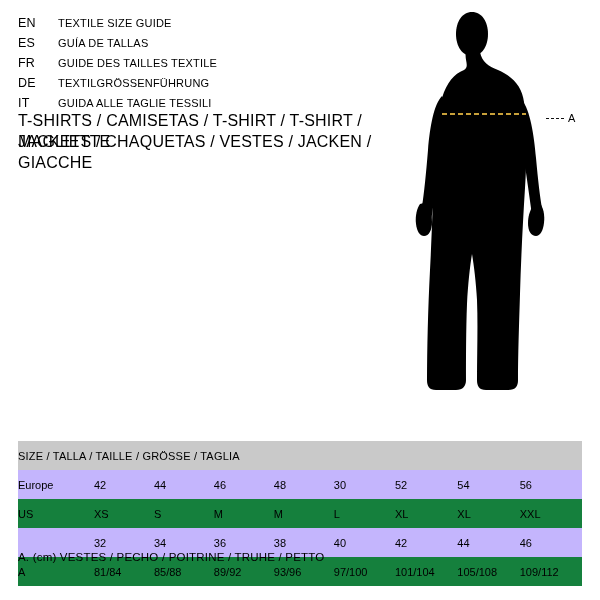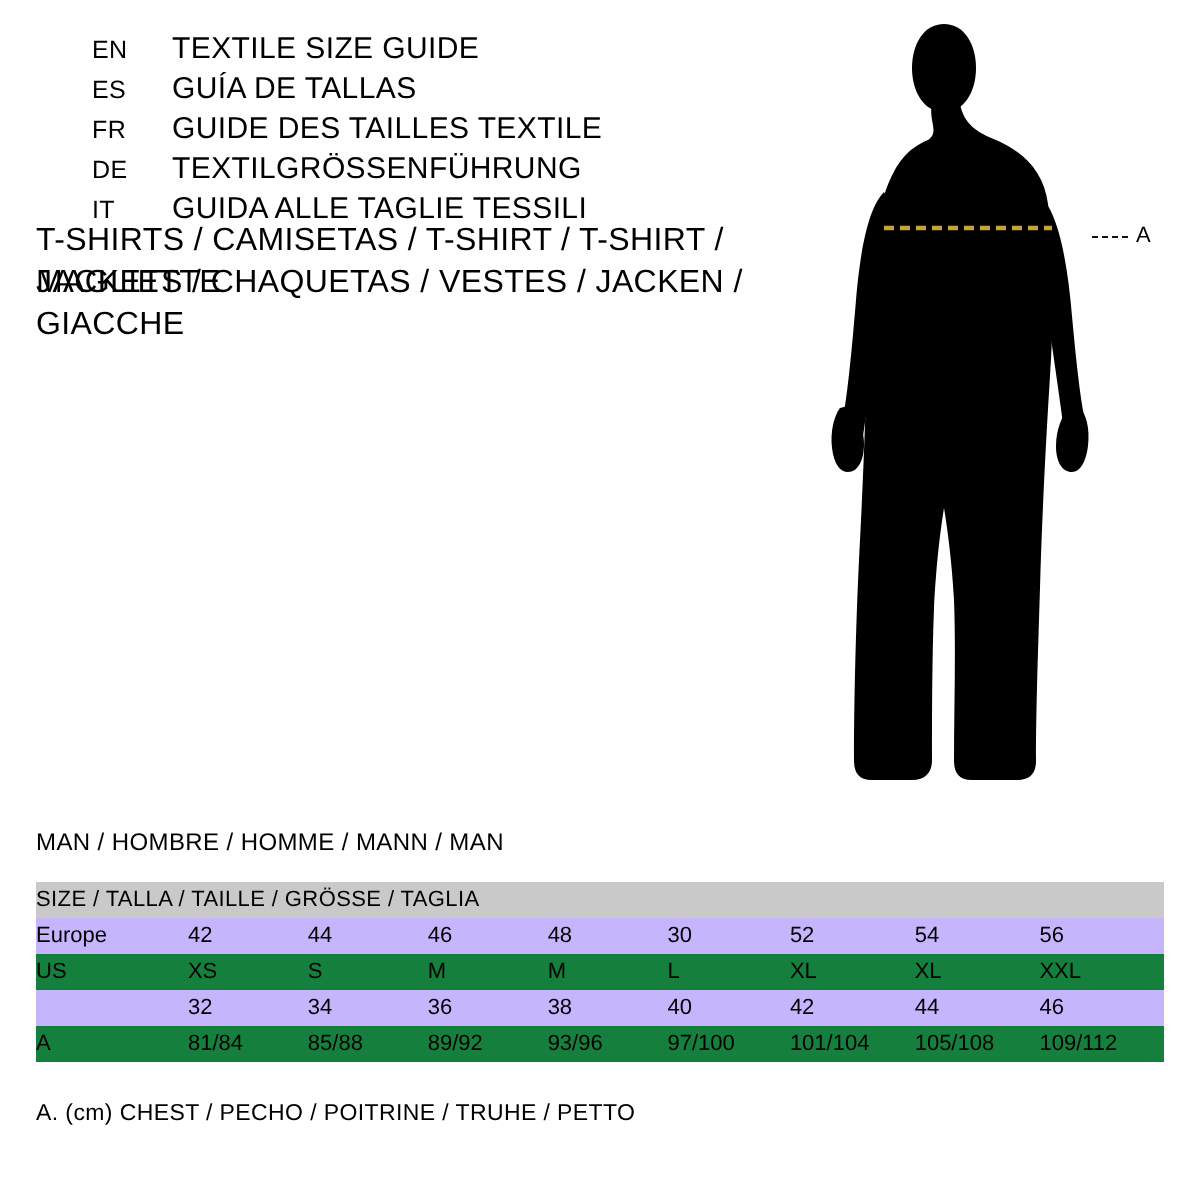--- a/index.html
+++ b/index.html
@@ -28,29 +28,28 @@
     left: 18px;
     top: 16px;
     width: 380px;
   }
   .lang-row {
     display: flex;
     align-items: baseline;
     height: 20px;
     font-size: 12.5px;
     letter-spacing: 0.2px;
-    margin-left: 28px;
   }
   .lang-code {
     width: 40px;
     flex: 0 0 40px;
     font-size: 12.5px;
   }
   .lang-text {
-    font-size: 15px;
+    font-size: 11px;
   }
 
   
   .category-block {
     position: absolute;
     left: 18px;
     top: 110px;
     width: 400px;
   }
   .category-line {
@@ -102,21 +101,21 @@
     left: 18px;
     top: 441px;
     width: 564px;
     border-collapse: collapse;
     font-size: 11px;
   }
   table.size-table td, table.size-table th {
     text-align: left;
     font-weight: normal;
     padding: 0;
-    height: 18px;
+    height: 29px;
     vertical-align: middle;
   }
   .row-head td {
     background: #c9c9c9;
     font-size: 11px;
     padding-left: 4px;
     letter-spacing: 0.2px;
   }
   .row-light td {
     background: #c4b5fd;
@@ -196,21 +195,20 @@
       <path d="M20 196 C17 200 15 208 16 216 C17 224 20 228 24 228 C29 228 32 222 32 214 C32 206 28 198 24 195 Z" fill="#000000"></path>
 
       <path d="M135 196 C131 199 128 207 128 215 C128 223 131 228 136 228 C140 228 143 223 144 215 C145 206 143 199 140 196 Z" fill="#000000"></path>
 
       <line x1="42" y1="106" x2="126" y2="106" stroke="#c8a13a" stroke-width="2.2" stroke-dasharray="5,3"></line>
     </svg>
     <div class="measure-dashes"></div>
     <div class="measure-label">A</div>
   </div>
 
-  <div class="man-title">MAN / HOMBRE / HOMME / MANN / MAN</div>
 
   <table class="size-table">
     <tbody>
       <tr class="row-head">
         <td colspan="9">SIZE / TALLA / TAILLE / GRÖSSE / TAGLIA</td>
       </tr>
       <tr class="row-light">
         <td class="col-label">Europe</td>
         <td class="col-v">42</td>
         <td class="col-v">44</td>
@@ -250,15 +248,15 @@
         <td class="col-v">89/92</td>
         <td class="col-v">93/96</td>
         <td class="col-v">97/100</td>
         <td class="col-v">101/104</td>
         <td class="col-v">105/108</td>
         <td class="col-v">109/112</td>
       </tr>
     </tbody>
   </table>
 
-  <div class="footnote">A. (cm) CHEST / PECHO / POITRINE / TRUHE / PETTO</div>
+  <div class="footnote">A. (cm) VESTES / PECHO / POITRINE / TRUHE / PETTO</div>
 
 </div>
 
 </body></html>

